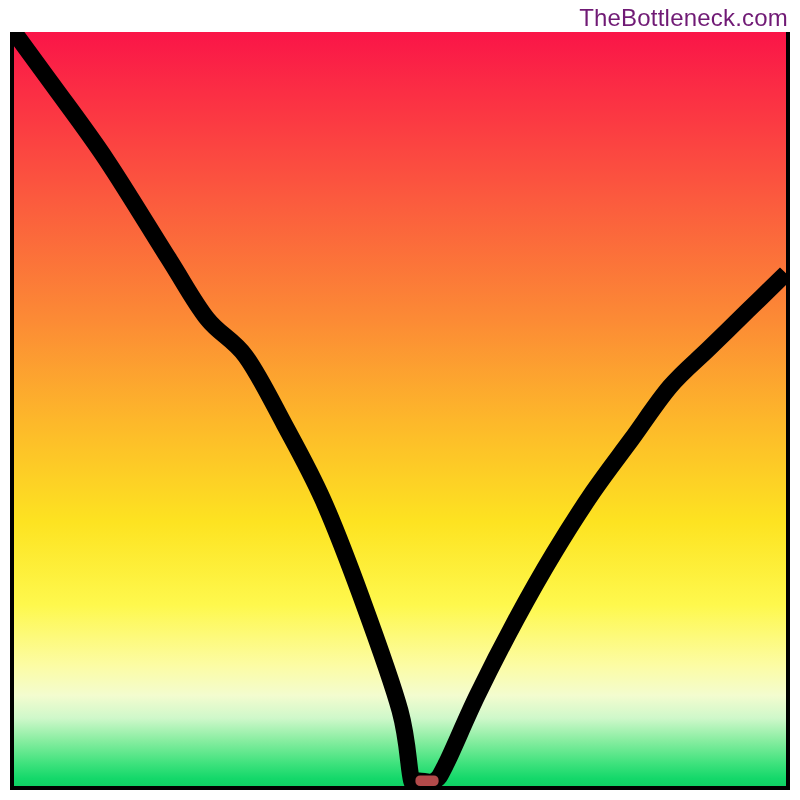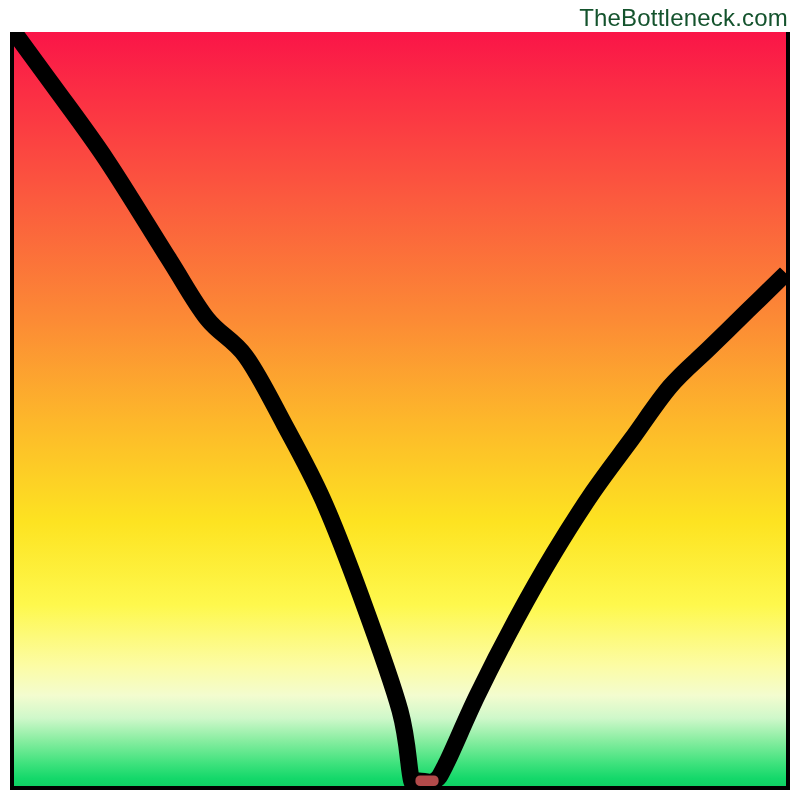--- a/index.html
+++ b/index.html
@@ -15,21 +15,21 @@
     width: 800px;
     height: 800px;
     box-sizing: border-box;
   }
   .watermark {
     position: absolute;
     top: 4px;
     right: 12px;
     font-size: 24px;
     font-weight: 500;
-    color: #14532d;
+    color: #701a75;
     letter-spacing: 0.2px;
     z-index: 10;
   }
   .plot-area {
     position: absolute;
     left: 10px;
     top: 32px;
     width: 780px;
     height: 758px;
     box-sizing: border-box;

